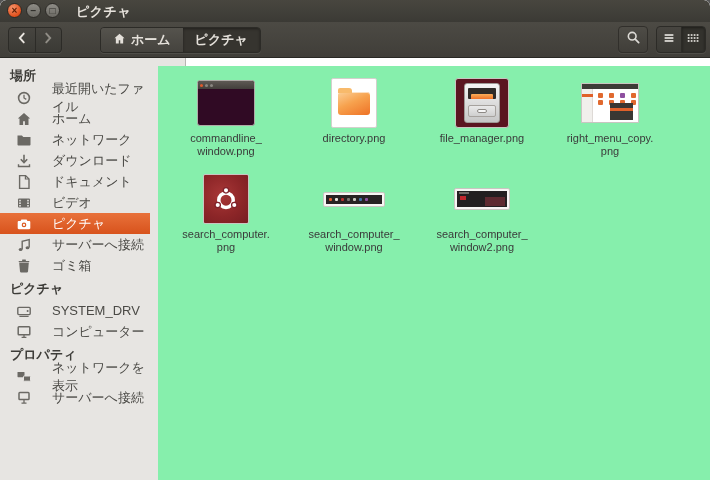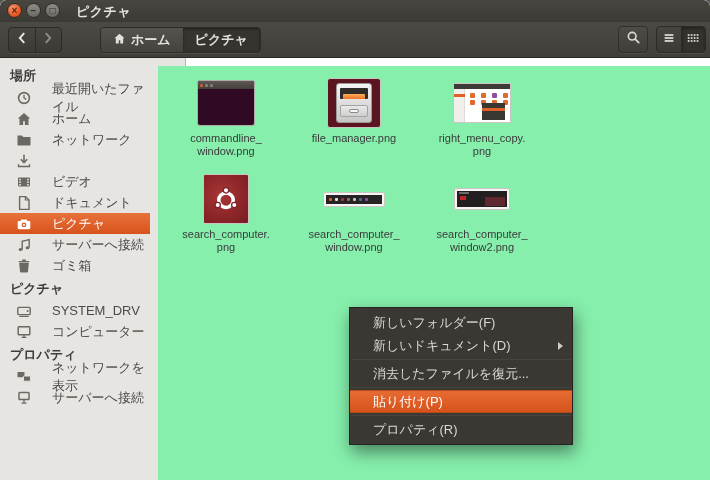--- a/index.html
+++ b/index.html
@@ -252,46 +252,47 @@
       <span>ネットワーク</span>
     </div>
     <div class="side-row">
       <span class="sicon">
           <svg viewBox="0 0 16 16">
             <path d="M8 1.8v7.2" stroke="currentColor" stroke-width="1.6" fill="none"></path>
             <path d="M4.8 6.2 8 9.6l3.2-3.4" fill="none" stroke="currentColor" stroke-width="1.6"></path>
             <path d="M2.5 11.3v2.2h11v-2.2" fill="none" stroke="currentColor" stroke-width="1.4"></path>
           </svg>
         </span>
+      <span>ダウンロード</span>
+    </div>
+    <div class="side-row">
+      <span class="sicon">
+          <svg viewBox="0 0 16 16">
+            <path d="M3.6 1.6h6L13 5v9.4H3.6z" fill="none" stroke="currentColor" stroke-width="1.4"></path>
+            <path d="M9.4 1.6V5H13" fill="none" stroke="currentColor" stroke-width="1.2"></path>
+          </svg>
+        </span>
+      <span>ドキュメント</span>
     </div>
     <div class="side-row">
       <span class="sicon">
           <svg viewBox="0 0 16 16">
             <rect x="2" y="3.4" width="12" height="9.2" rx="1" fill="currentColor"></rect>
             <g fill="#E7E5E2">
               <rect x="3.2" y="4.8" width="1.6" height="1.6"></rect>
               <rect x="3.2" y="7.4" width="1.6" height="1.6"></rect>
               <rect x="3.2" y="10" width="1.6" height="1.6"></rect>
               <rect x="11.2" y="4.8" width="1.6" height="1.6"></rect>
               <rect x="11.2" y="7.4" width="1.6" height="1.6"></rect>
               <rect x="11.2" y="10" width="1.6" height="1.6"></rect>
             </g>
           </svg>
         </span>
       <span>ビデオ</span>
     </div>
-    <div class="side-row">
-      <span class="sicon">
-          <svg viewBox="0 0 16 16">
-            <path d="M3.6 1.6h6L13 5v9.4H3.6z" fill="none" stroke="currentColor" stroke-width="1.4"></path>
-            <path d="M9.4 1.6V5H13" fill="none" stroke="currentColor" stroke-width="1.2"></path>
-          </svg>
-        </span>
-      <span>ドキュメント</span>
-    </div>
     <div class="side-row selected">
       <span class="sicon">
           <svg viewBox="0 0 16 16">
             <path d="M5.4 3.6h5.2l.8 1.5h2c.5 0 .9.4.9.9v6.1c0 .6-.5 1.1-1.1 1.1H2.8c-.6 0-1.1-.5-1.1-1.1V6c0-.5.4-.9.9-.9h2z" fill="currentColor"></path>
             <circle class="camera-hole" cx="8" cy="8.9" r="2.3"></circle>
             <circle cx="8" cy="8.9" r="1.1" fill="currentColor"></circle>
           </svg>
         </span>
       <span>ピクチャ</span>
     </div>
@@ -370,20 +371,28 @@
                 <span class="tdot"></span>
                 <span class="tdot g"></span>
                 <span class="tdot g"></span>
               </div>
           </div>
         </div>
         <div class="file-label">commandline_
 window.png</div>
       </div>
 
+      <div class="file-cell">
+        <div class="icon-box">
+          <div class="th-dir">
+              <div class="folder"></div>
+            </div>
+        </div>
+        <div class="file-label">directory.png</div>
+      </div>
 
       <div class="file-cell">
         <div class="icon-box">
           <div class="th-fm">
             <div class="cabinet">
               <div class="cab-slot">
                   <div class="cab-folder"></div>
                 </div>
               <div class="cab-drawer">
                   <div class="cab-handle"></div>
@@ -463,27 +472,14 @@
               <div class="w2-maroon"></div>
             </div>
           </div>
         </div>
         <div class="file-label">search_computer_
 window2.png</div>
       </div>
     </div>
   </div>
 
-  <div class="ctx-menu">
-    <div class="ctx-item">新しいフォルダー(F)</div>
-    <div class="ctx-item">
-      <span>新しいドキュメント(D)</span>
-      <span class="submenu-arrow"></span>
-    </div>
-    <div class="ctx-sep"></div>
-    <div class="ctx-item">消去したファイルを復元...</div>
-    <div class="ctx-sep"></div>
-    <div class="ctx-item hl">貼り付け(P)</div>
-    <div class="ctx-sep"></div>
-    <div class="ctx-item">プロパティ(R)</div>
-  </div>
 
 </div>
 
 </body></html>

